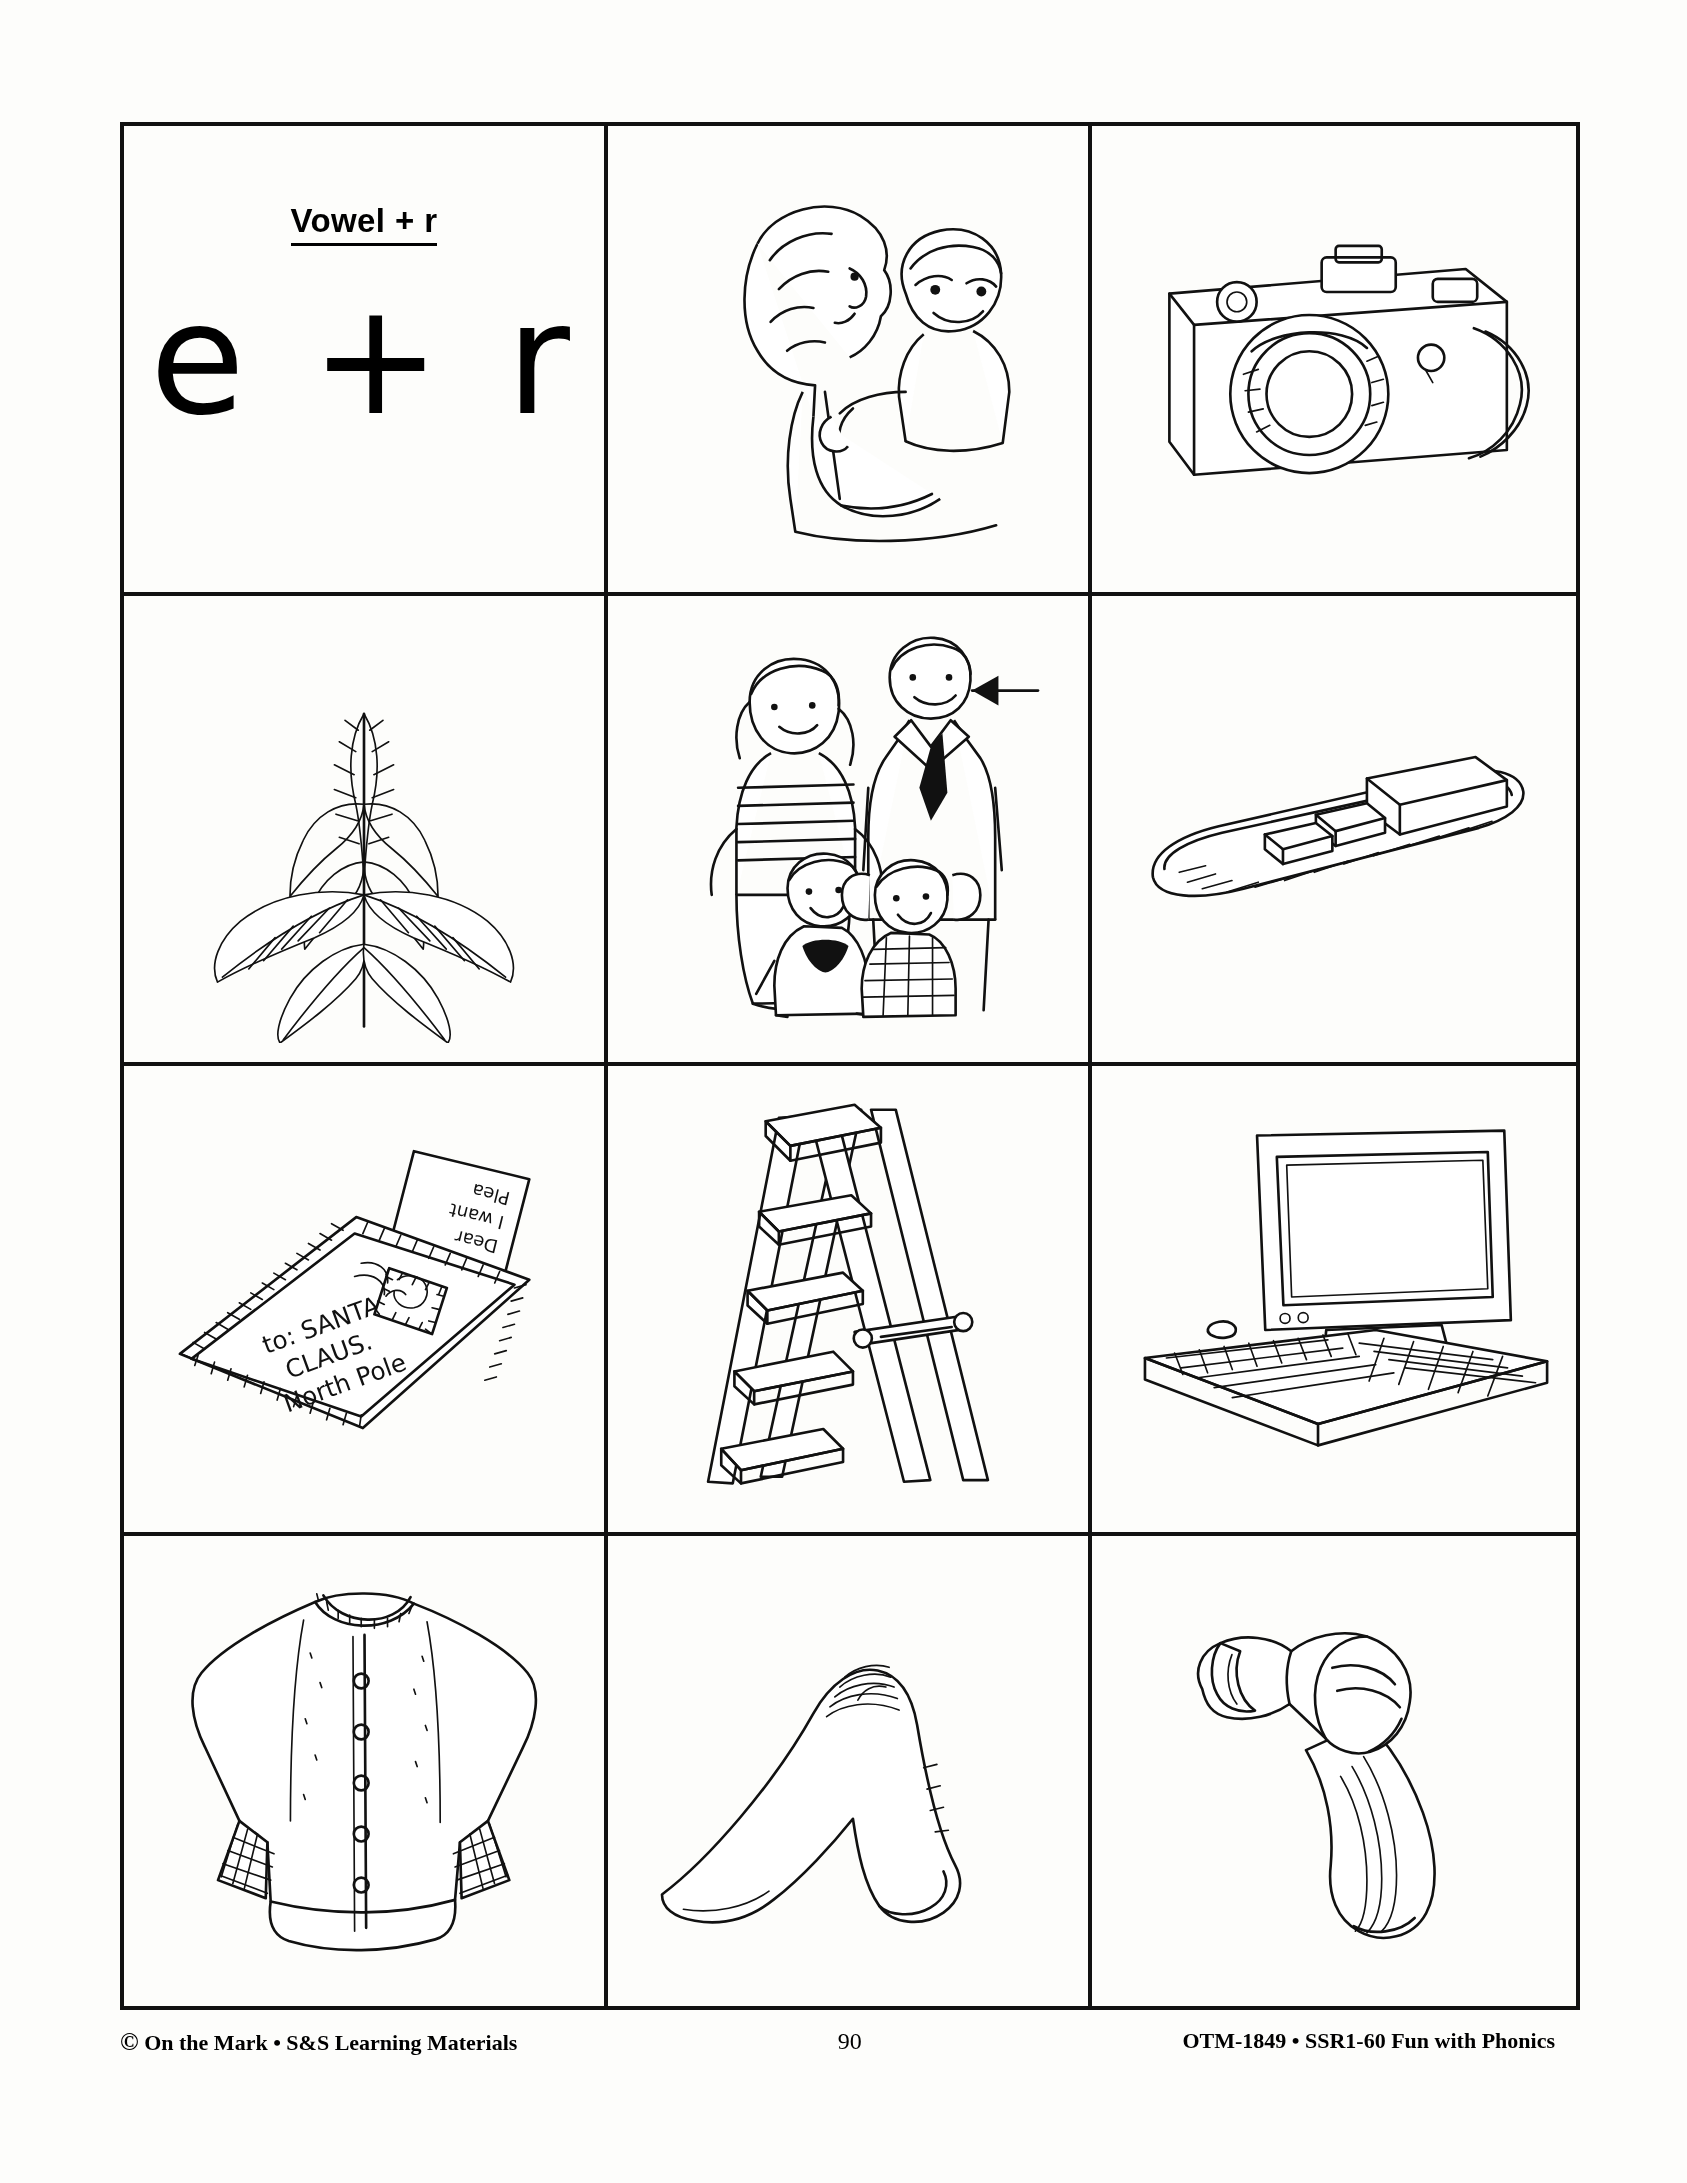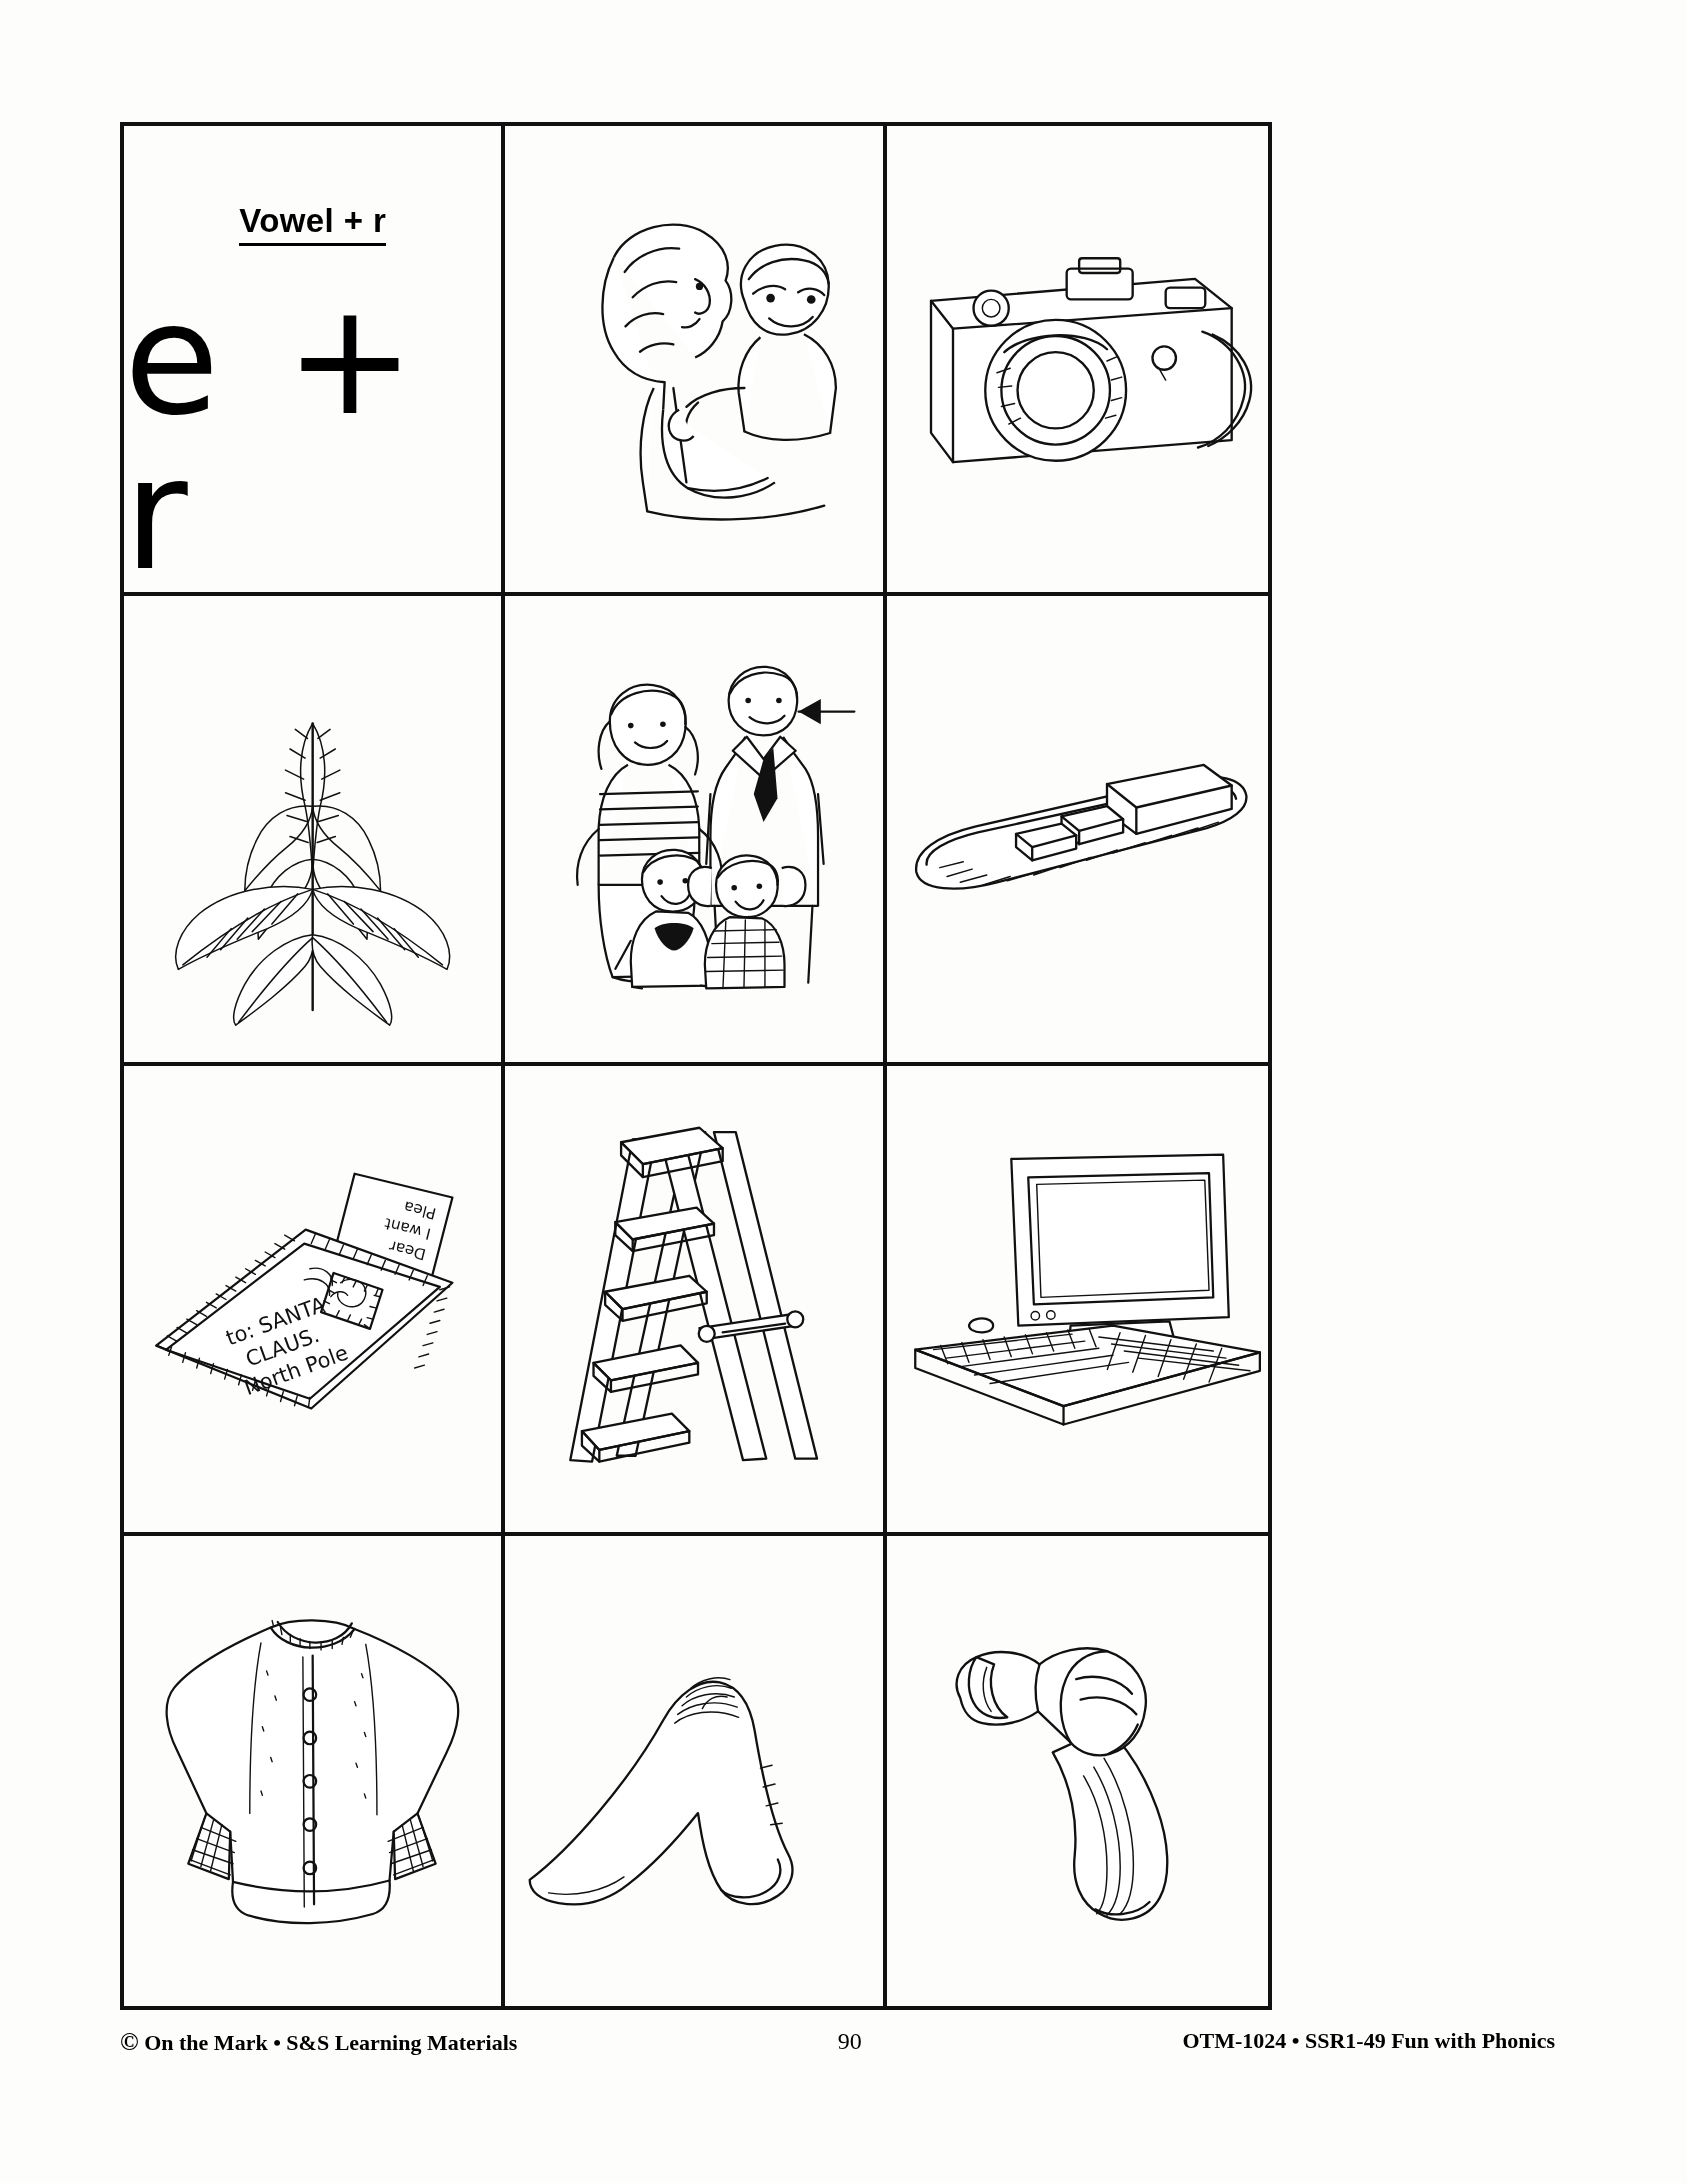--- a/index.html
+++ b/index.html
@@ -19,21 +19,21 @@
     position: absolute;
     left: 0; top: 0;
     width: 1687px;
     height: 2183px;
     background: #fdfdfb;
   }
   .grid {
     position: absolute;
     left: 120px;
     top: 122px;
-    width: 1152px;
+    width: 1460px;
     height: 1888px;
     border: 4.1px solid #111;
     box-sizing: border-box;
     display: grid;
     grid-template-columns: 1fr 1fr 1fr;
     grid-template-rows: 1fr 1fr 1fr 1fr;
   }
   .cell {
     border-right: 4.1px solid #111;
     border-bottom: 4.1px solid #111;
@@ -454,17 +454,17 @@
     </div>
 
   </div>
 
   <div class="footer">
     <div class="footer-left">
       <span class="copy-glyph">©</span>
       <span>On the Mark • S&amp;S Learning Materials</span>
     </div>
     <div class="footer-center">90</div>
-    <div class="footer-right">OTM-1024 • SSR1-49 Fun with Phonics</div>
+    <div class="footer-right">OTM-1849 • SSR1-60 Fun with Phonics</div>
   </div>
 
 </div>
 
 
 </body></html>

